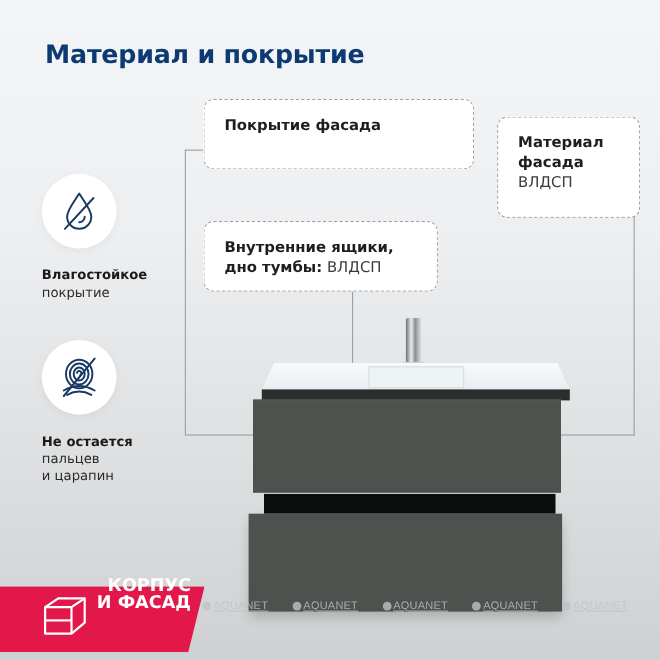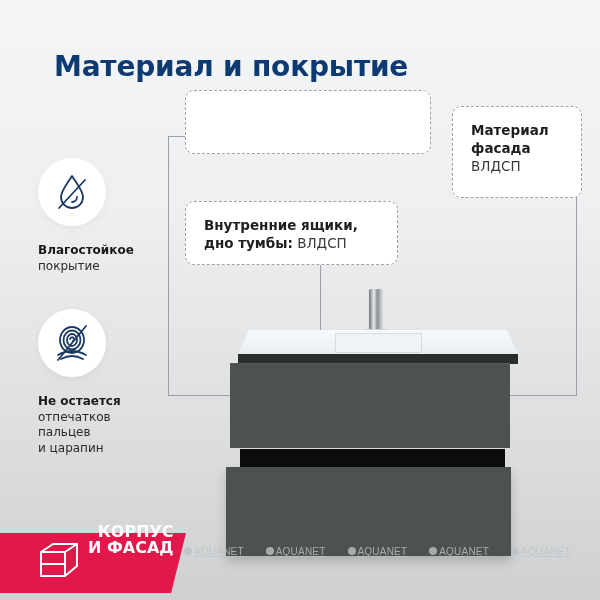--- a/index.html
+++ b/index.html
@@ -3,22 +3,22 @@
 <meta charset="utf-8">
 <style>
   html, body { margin: 0; padding: 0; }
   body {
     width: 600px; height: 600px; position: relative; overflow: hidden;
     font-family: "Liberation Sans", "DejaVu Sans", sans-serif;
     background: linear-gradient(180deg, #f4f5f7 0%, #eeeff1 35%, #dedfe0 70%, #cfd0d1 100%);
   }
   .title {
     position: absolute; left: 38px; top: 34px;
-    font-size: 28px; font-weight: 700; color: #0d3a72; letter-spacing: -0.2px;
-    margin: 16px; font-family: "DejaVu Sans", sans-serif;
+    font-size: 23px; font-weight: 700; color: #0d3a72; letter-spacing: -0.2px;
+    margin: 3px; font-family: "DejaVu Sans", sans-serif;
   }
   .callout {
     position: absolute; background: #ffffff;
     border: 1.5px dashed #9ea1a6; border-radius: 9px;
     box-sizing: border-box; color: #2a2a2a; font-size: 13.5px; line-height: 18px;
     font-family: "DejaVu Sans", sans-serif;
   }
   .callout b { font-weight: 700; color: #1e1e1e; }
   .callout .val { font-weight: 400; color: #3a3a3a; }
   #c1 { left: 185px; top: 90px; width: 246px; height: 64px; padding: 14px 0 0 18px; }
@@ -80,21 +80,21 @@
 
 <div class="line" style="left:168px;top:136px;width:1px;height:259px;"></div>
 <div class="line" style="left:168px;top:136px;width:17px;height:1px;"></div>
 <div class="line" style="left:168px;top:395px;width:62px;height:1px;"></div>
 <div class="line" style="left:320px;top:265px;width:1px;height:65px;"></div>
 <div class="line" style="left:576px;top:152px;width:1px;height:244px;"></div>
 <div class="line" style="left:582px;top:152px;width:-6px;height:1px;"></div>
 <div class="line" style="left:510px;top:395px;width:67px;height:1px;"></div>
 
 <div class="callout" id="c1">
-  <br>
+  <b>Покрытие фасада</b><br>
 </div>
 <div class="callout" id="c2">
   <b>Материал</b><br>
   <b>фасада</b><br>
   <span class="val">ВЛДСП</span>
 </div>
 <div class="callout" id="c3">
   <b>Внутренние ящики,</b><br>
   <b>дно тумбы:</b>
   <span class="val">ВЛДСП</span>
@@ -121,21 +121,20 @@
       <ellipse cx="19" cy="17" rx="8.5" ry="9.5"></ellipse>
       <ellipse cx="19" cy="17" rx="5" ry="6"></ellipse>
       <path d="M17 16 a2 2 0 1 1 3 2"></path>
       <path d="M5 32 q14 -8 28 0"></path>
       <path d="M8 36 q11 -6 22 0"></path>
       <line x1="5" y1="37" x2="33" y2="3"></line>
     </svg>
   </div>
   <div class="label">
     <b>Не остается</b>
-    <span>отпечатков</span>
     <span>пальцев</span>
     <span>и царапин</span>
   </div>
 </div>
 
 <div>
   <div class="faucet"></div>
   <div class="faucet-base"></div>
   <div class="sink"></div>
   <div class="sink-bowl"></div>

